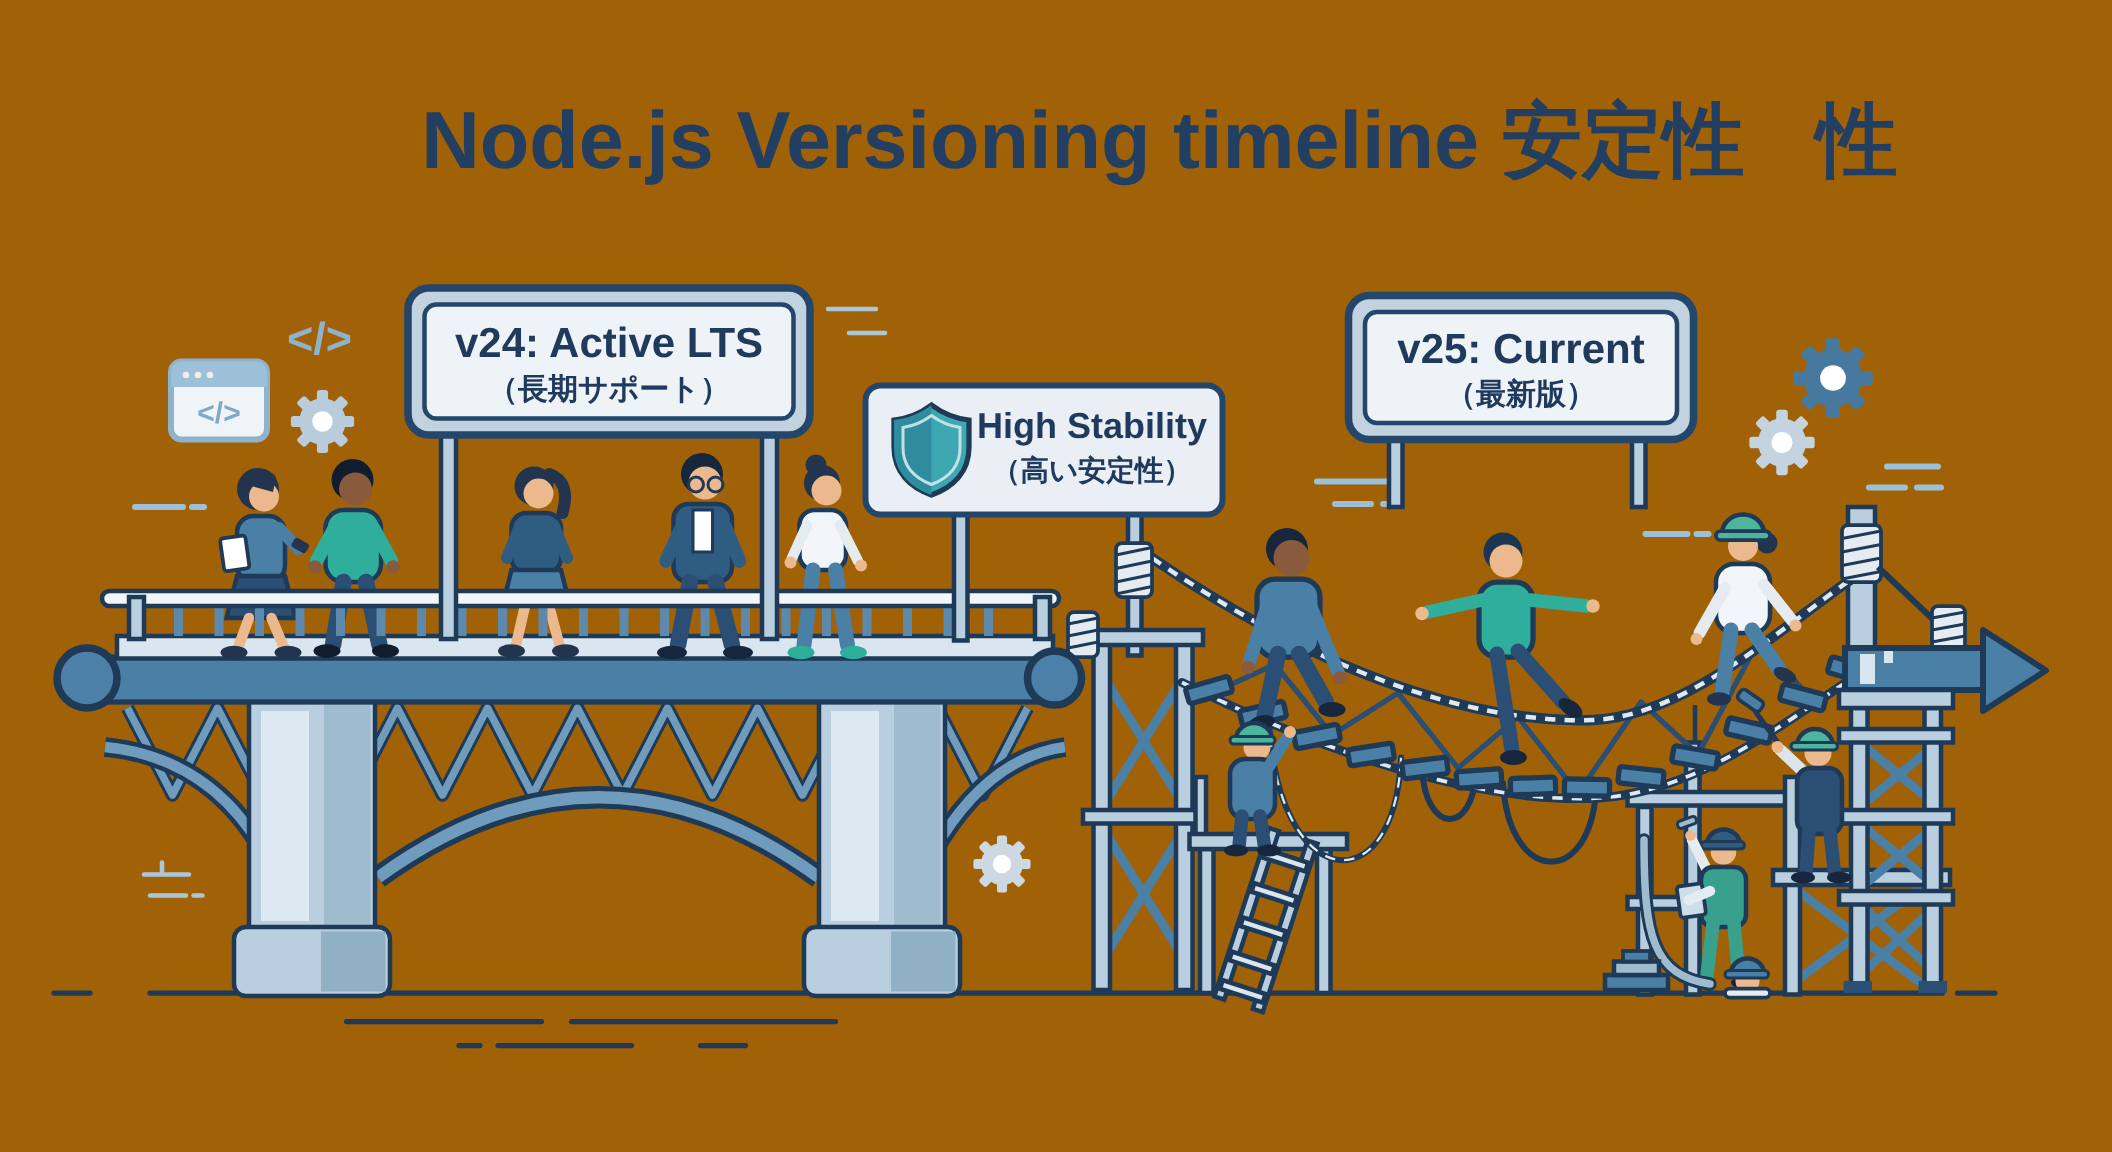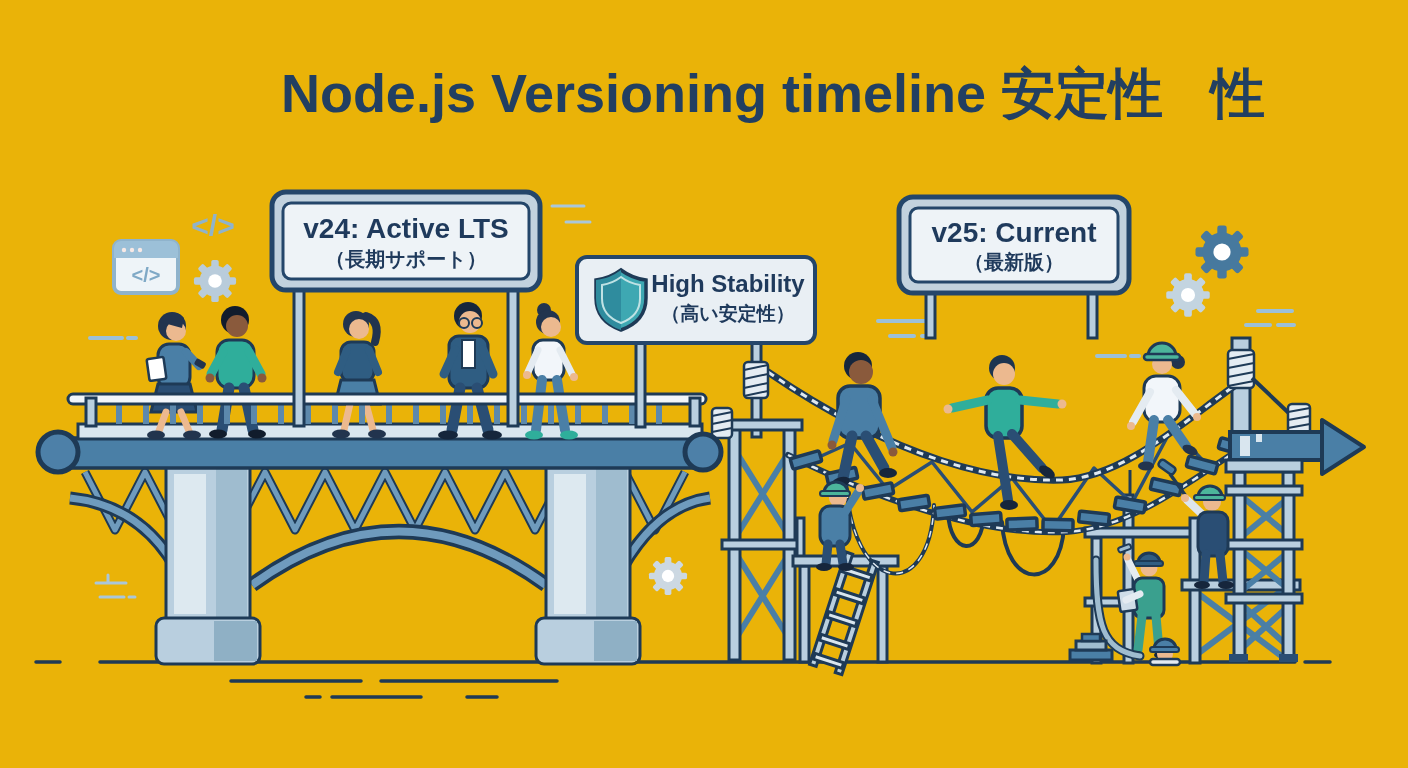--- a/index.html
+++ b/index.html
@@ -1,16 +1,16 @@
 <!DOCTYPE html>
 <html><head>
 <meta charset="utf-8">
 <style>
   html,body{margin:0;padding:0;background:#ffffff;}
-  .canvas{position:relative;width:1408px;height:768px;background:#eab308;overflow:hidden;
+  .canvas{position:relative;width:1408px;height:768px;background:#a16207;overflow:hidden;
           font-family:"Liberation Sans","DejaVu Sans",sans-serif;}
   svg text{font-family:"Liberation Sans","DejaVu Sans",sans-serif;font-weight:bold;}
   .t-title{font-size:54px;fill:#223f61;}
   .t-sign1{font-size:28px;fill:#1f3a5c;}
   .t-sign2{font-size:20px;fill:#1f3a5c;}
   .t-shield1{font-size:24px;fill:#1f3a5c;}
   .t-shield2{font-size:19px;fill:#1f3a5c;}
   .t-code{font-size:20px;fill:#7fa9c6;}
   .t-codebig{font-size:30px;fill:#8fb3cc;}
   .f-mb{fill:#4a7fa6;stroke:#1e3a56;stroke-width:3.5;}

